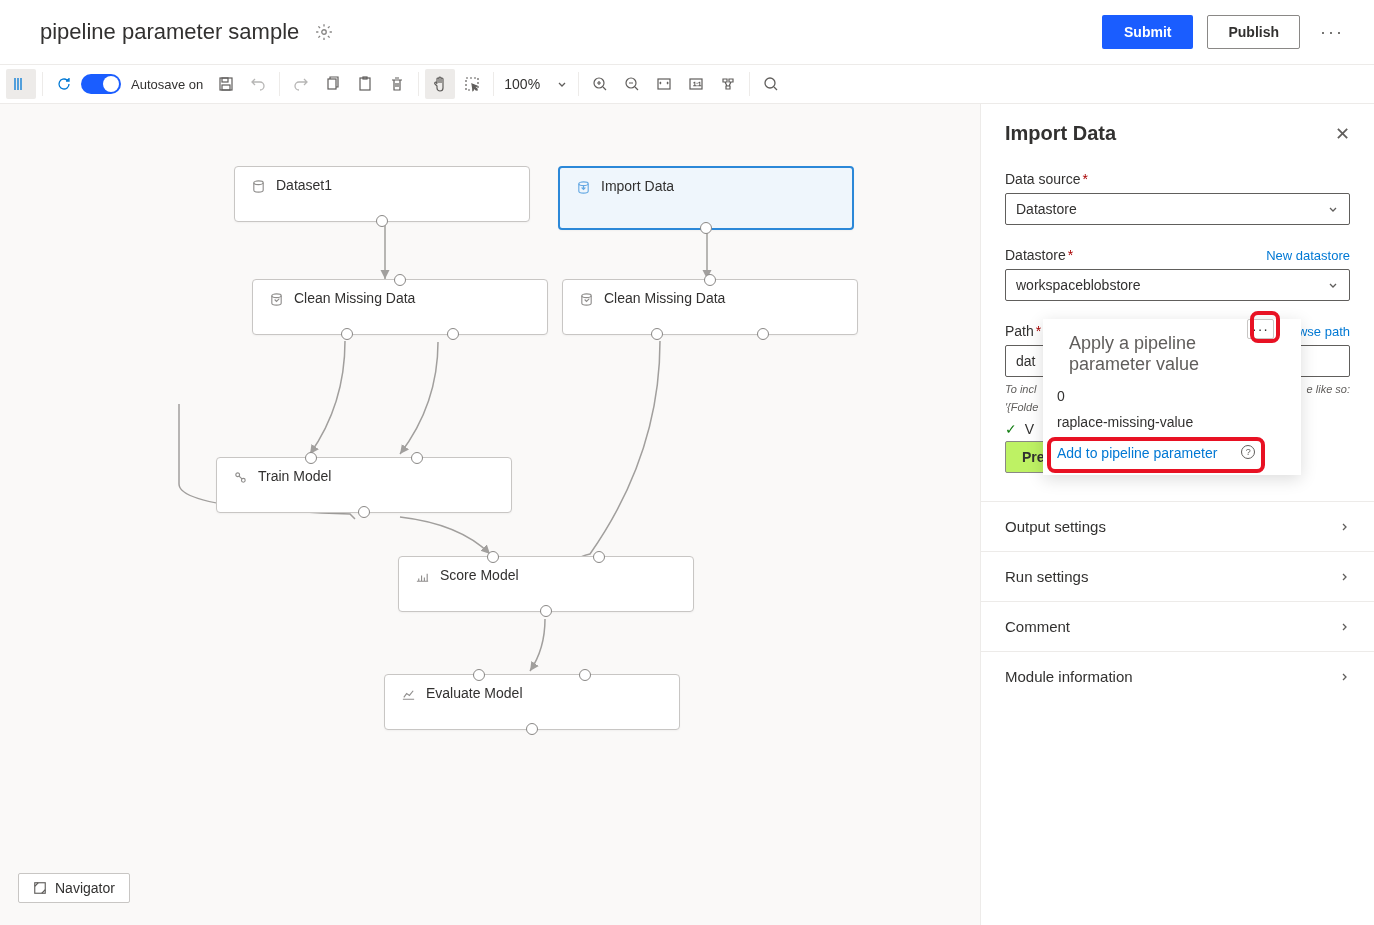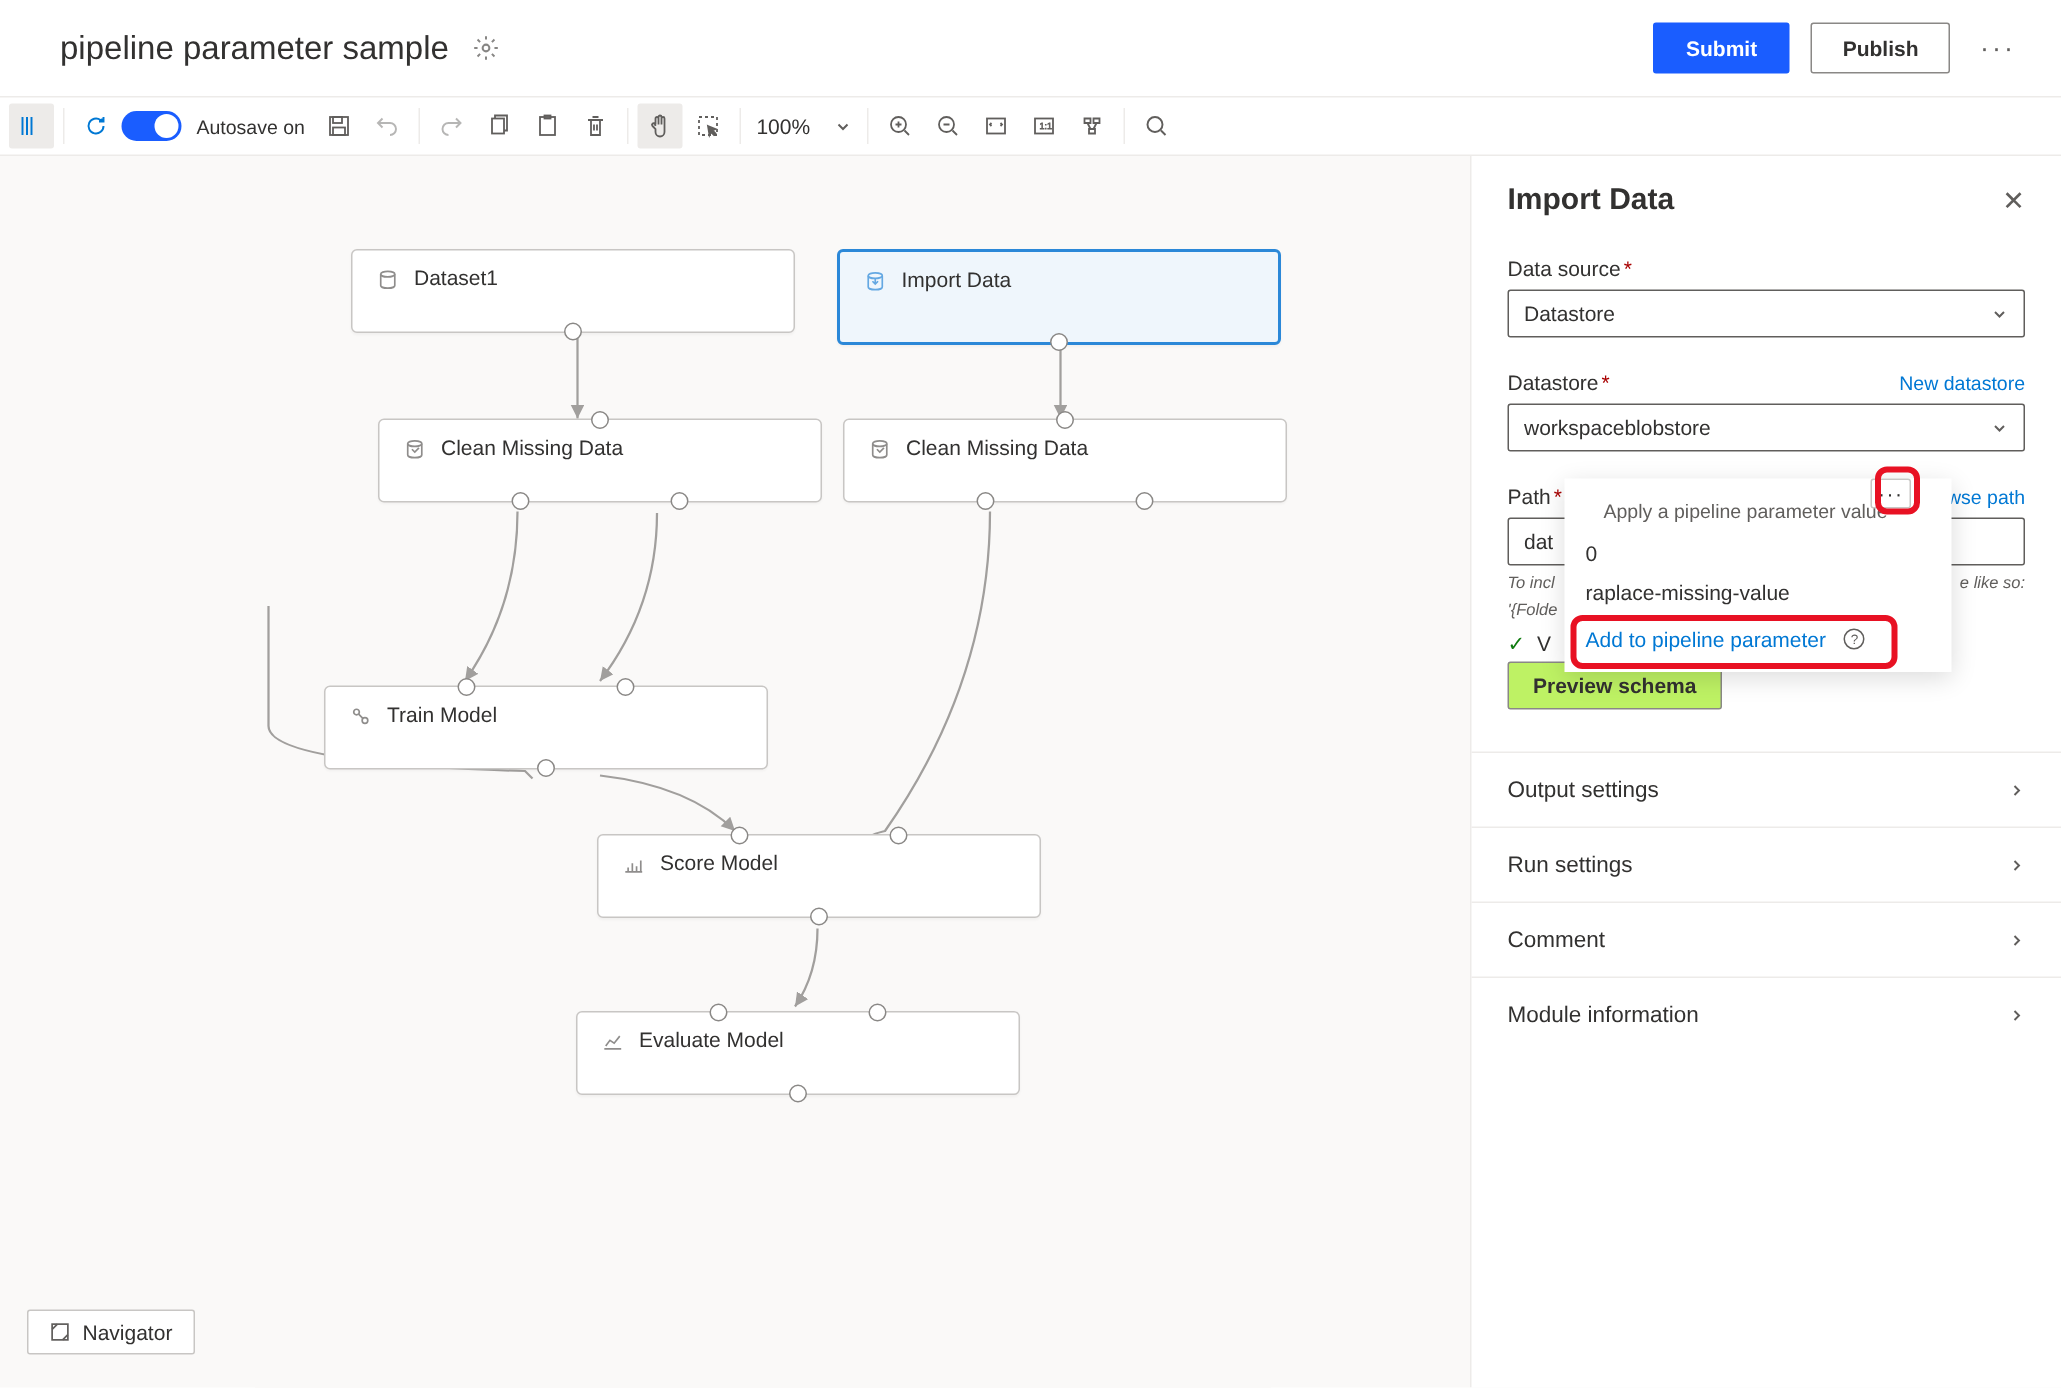--- a/index.html
+++ b/index.html
@@ -125,23 +125,23 @@
       display: flex; align-items: center; justify-content: space-between;
       cursor: pointer; font-size: 15px; font-weight: 400;
     }
     .sections { margin-top: 28px; }
     
     .popup {
       position: absolute; left: 38px; top: -4px;
       width: 258px; background: #fff; box-shadow: 0 4px 16px rgba(0,0,0,0.14);
       z-index: 20; padding: 8px 0;
     }
-    .popup-header { font-size: 13px; color: #605e5c; padding: 6px 26px 8px; }
+    .popup-header { font-size: 18px; color: #605e5c; padding: 6px 26px 8px; }
     .popup-item { padding: 5px 14px; font-size: 14px; cursor: pointer; color: #323130; }
-    .popup-link { padding: 10px 14px 6px; font-size: 14px; color: #0078d4; cursor: pointer; display: flex; align-items: center; gap: 12px;}
+    .popup-link { padding: 10px 14px 6px; font-size: 14px; color: #0078d4; cursor: pointer; display: flex; gap: 24px;}
     .info-circle { width: 14px; height: 14px; border: 1px solid #605e5c; border-radius: 50%; display: inline-flex; align-items: center; justify-content: center; font-size: 9px; color: #605e5c;}
     
     .highlight-box {
       position: absolute; border: 4px solid #e81123; border-radius: 8px;
       z-index: 30; pointer-events: none;
     }
     .more-btn-small {
       position: absolute; font-size: 14px; letter-spacing: 1px;
       padding: 1px 4px; border: 1px solid #c8c6c4; background: #fff; cursor: pointer;
       border-radius: 2px; z-index: 25;

